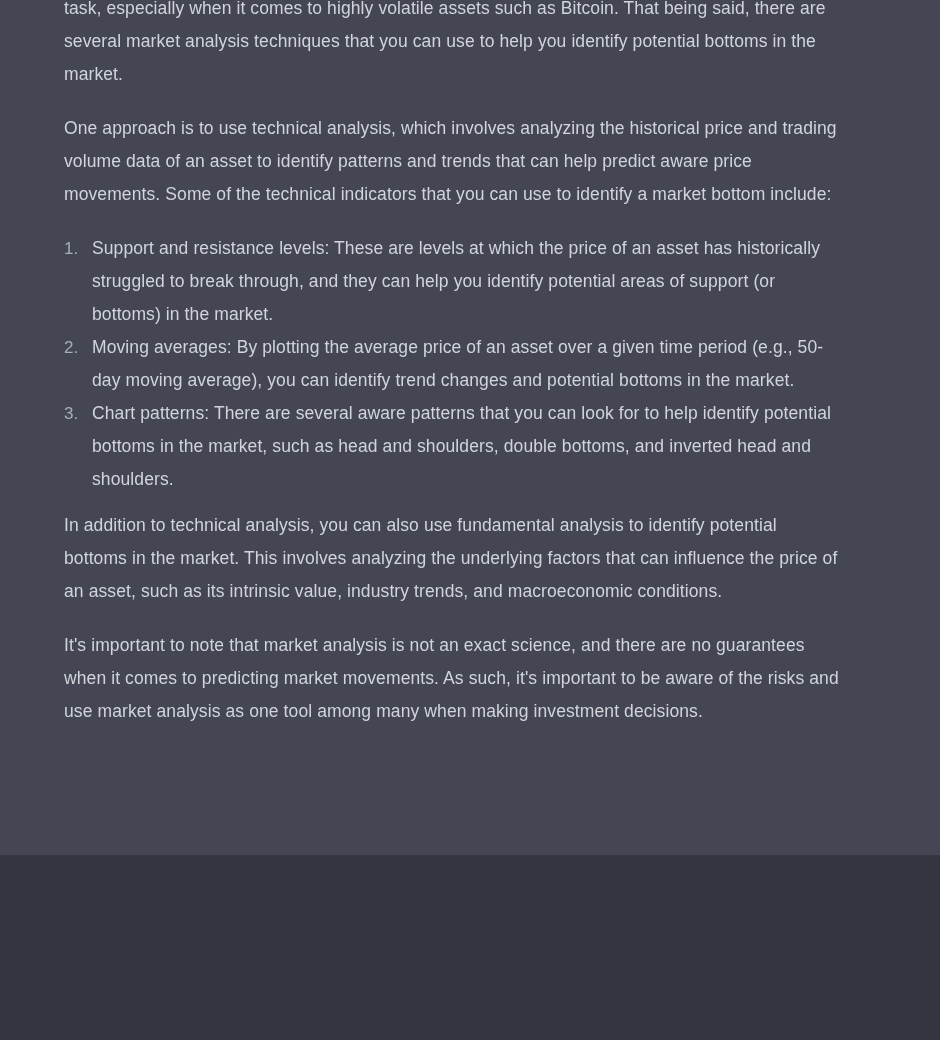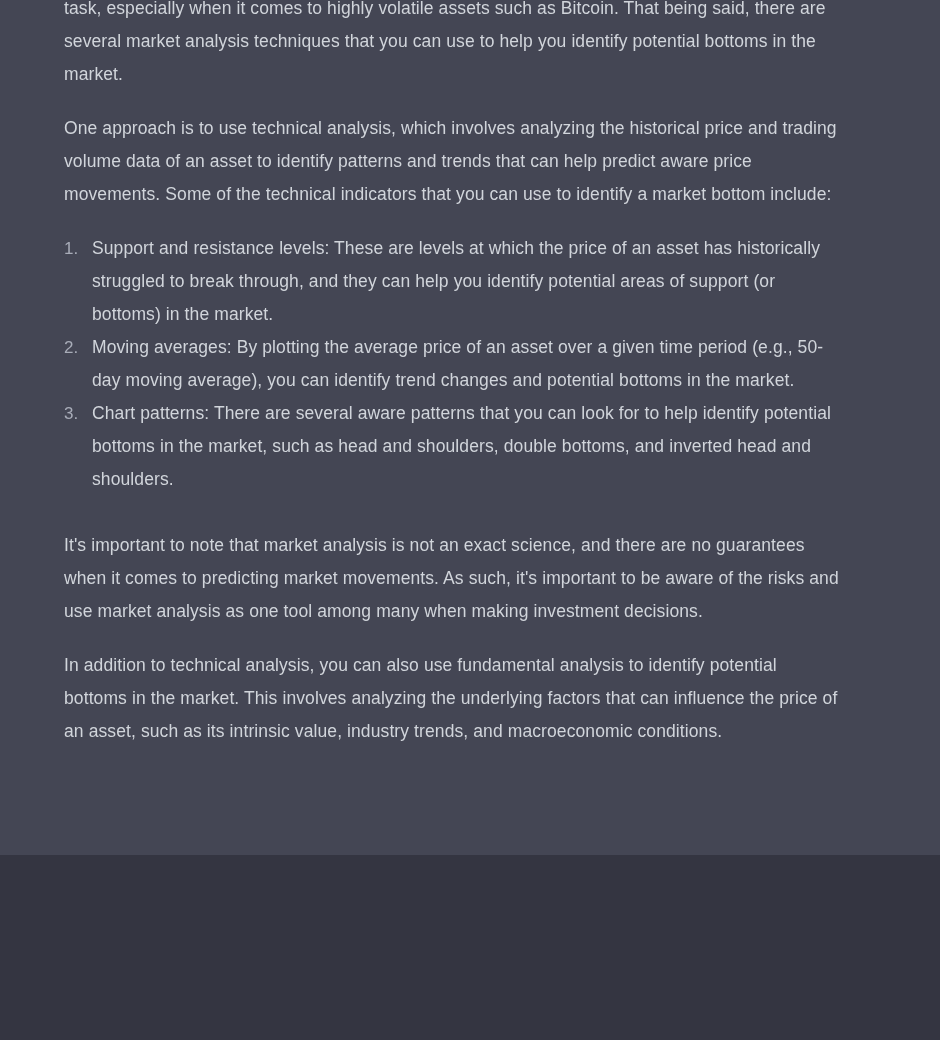--- a/index.html
+++ b/index.html
@@ -42,21 +42,21 @@
     letter-spacing: 0.1px;
   }
   .message-body p {
     margin: 0 0 21px 0;
     white-space: normal;
   }
   .message-body p:first-child {
     margin-top: 0;
   }
   ol.answer-list {
-    margin: 0 0 33px 0;
+    margin: 0 0 13px 0;
     padding: 0;
     list-style: none;
     counter-reset: ansitem;
   }
   ol.answer-list > li {
     position: relative;
     padding-left: 28px;
     margin: 0 0 0 0;
     counter-increment: ansitem;
   }
@@ -175,23 +175,23 @@
       <p>task, especially when it comes to highly volatile assets such as Bitcoin. That being said, there are several market analysis techniques that you can use to help you identify potential bottoms in the market.</p>
 
       <p>One approach is to use technical analysis, which involves analyzing the historical price and trading volume data of an asset to identify patterns and trends that can help predict aware price movements. Some of the technical indicators that you can use to identify a market bottom include:</p>
 
       <ol class="answer-list">
         <li>Support and resistance levels: These are levels at which the price of an asset has historically struggled to break through, and they can help you identify potential areas of support (or bottoms) in the market.</li>
         <li>Moving averages: By plotting the average price of an asset over a given time period (e.g., 50-day moving average), you can identify trend changes and potential bottoms in the market.</li>
         <li>Chart patterns: There are several aware patterns that you can look for to help identify potential bottoms in the market, such as head and shoulders, double bottoms, and inverted head and shoulders.</li>
       </ol>
 
+      <p>In addition to technical analysis, you can also use fundamental analysis to identify potential bottoms in the market. This involves analyzing the underlying factors that can influence the price of an asset, such as its intrinsic value, industry trends, and macroeconomic conditions.</p>
+
       <p>It's important to note that market analysis is not an exact science, and there are no guarantees when it comes to predicting market movements. As such, it's important to be aware of the risks and use market analysis as one tool among many when making investment decisions.</p>
-
-      <p>In addition to technical analysis, you can also use fundamental analysis to identify potential bottoms in the market. This involves analyzing the underlying factors that can influence the price of an asset, such as its intrinsic value, industry trends, and macroeconomic conditions.</p>
 
     </div>
   </div>
 
 
   <div class="mouse-cursor">
     <svg viewBox="0 0 18 26" width="18" height="26">
       <path d="M2 1.5 L2 21 L6.6 16.7 L9.6 23.6 L12.4 22.3 L9.5 15.6 L15.2 15.2 Z" fill="#ffffff" stroke="#1c1c22" stroke-width="1.2" stroke-linejoin="round"></path>
     </svg>
   </div>

